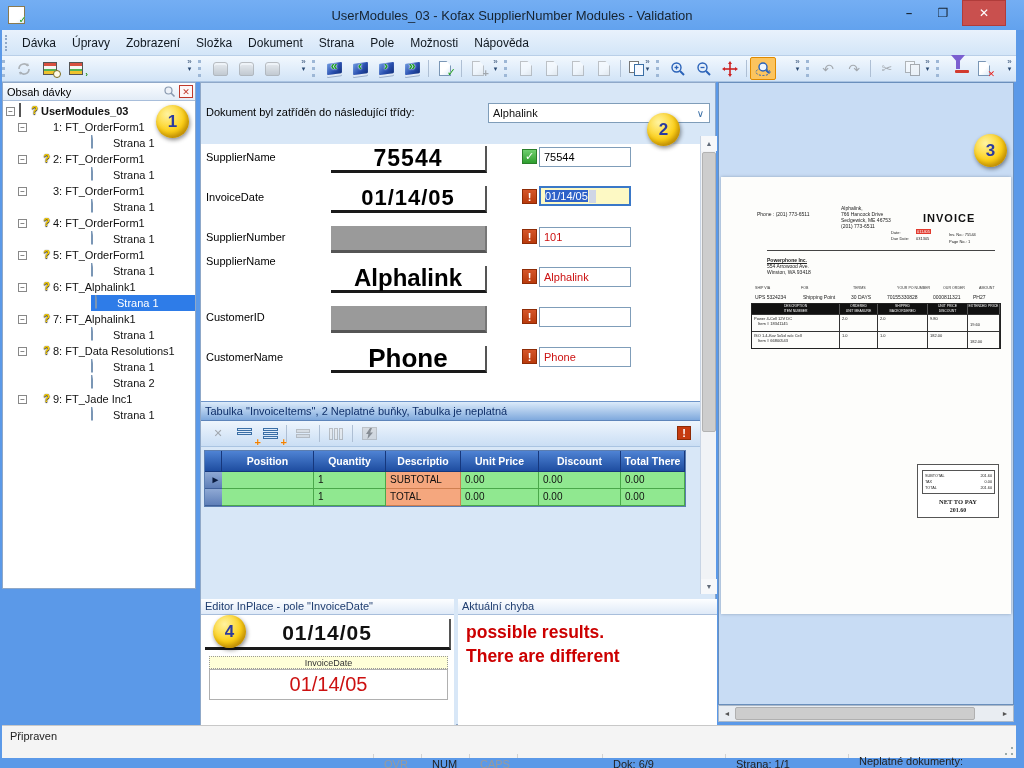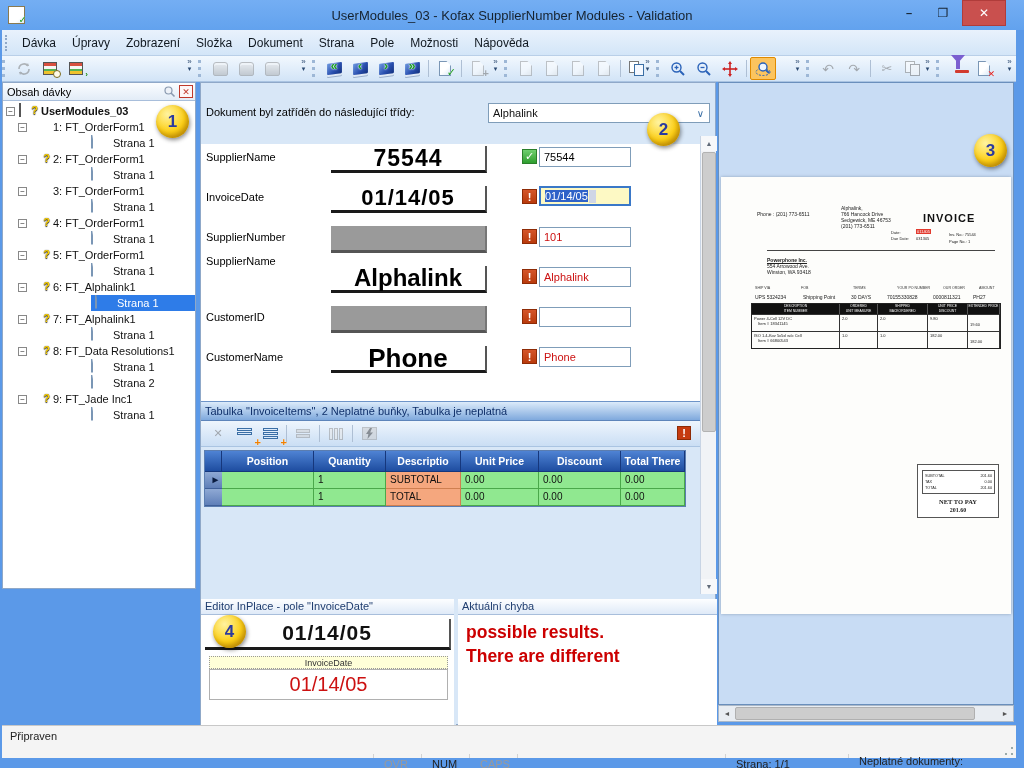--- a/index.html
+++ b/index.html
@@ -758,20 +758,21 @@
       </div>
   </div>
 </div>
 
 <div class="abs statusbar">
   <span style="position:absolute;left:8px;top:4px">Připraven</span>
   <div class="sseg sgray" style="left:371px;width:48px">OVR</div>
   <div class="sseg" style="left:419px;width:48px">NUM</div>
   <div class="sseg sgray" style="left:467px;width:48px">CAPS</div>
   <div class="sseg" style="left:515px;width:85px"></div>
+  <div class="sseg" style="left:600px;width:123px">Dok: 6/9</div>
   <div class="sseg" style="left:723px;width:123px">Strana: 1/1</div>
   <div class="sseg" style="left:846px;width:168px;padding-top:1px">
     <div>Neplatné dokumenty:</div>
     <div>7</div>
   </div>
   <span class="sgrip"></span>
 </div>
 
 <div class="callout" style="left:156px;top:105px">1</div>
 <div class="callout" style="left:647px;top:113px">2</div>

